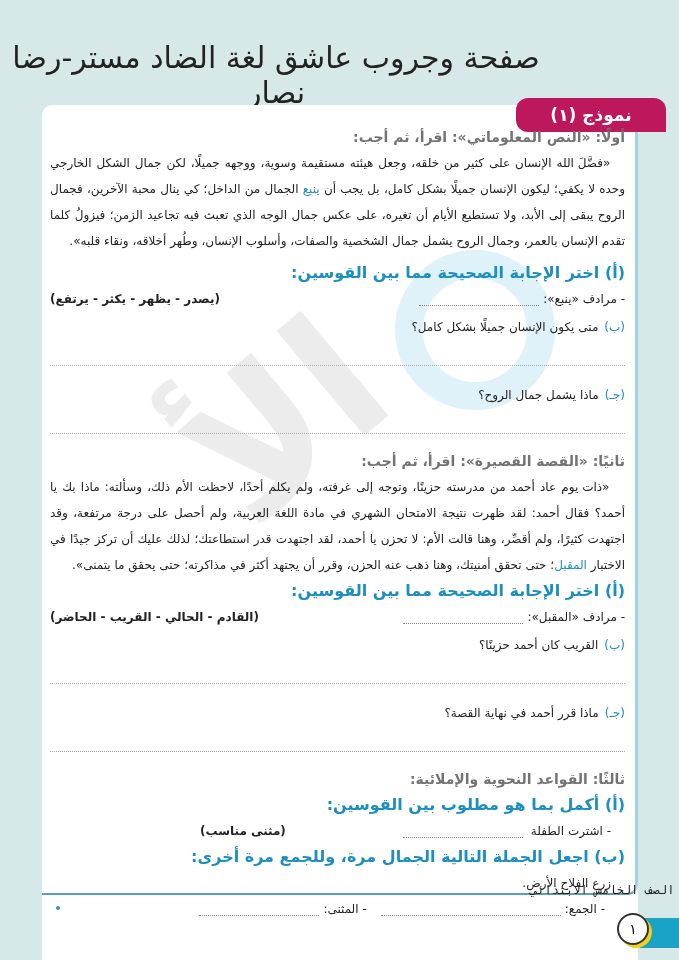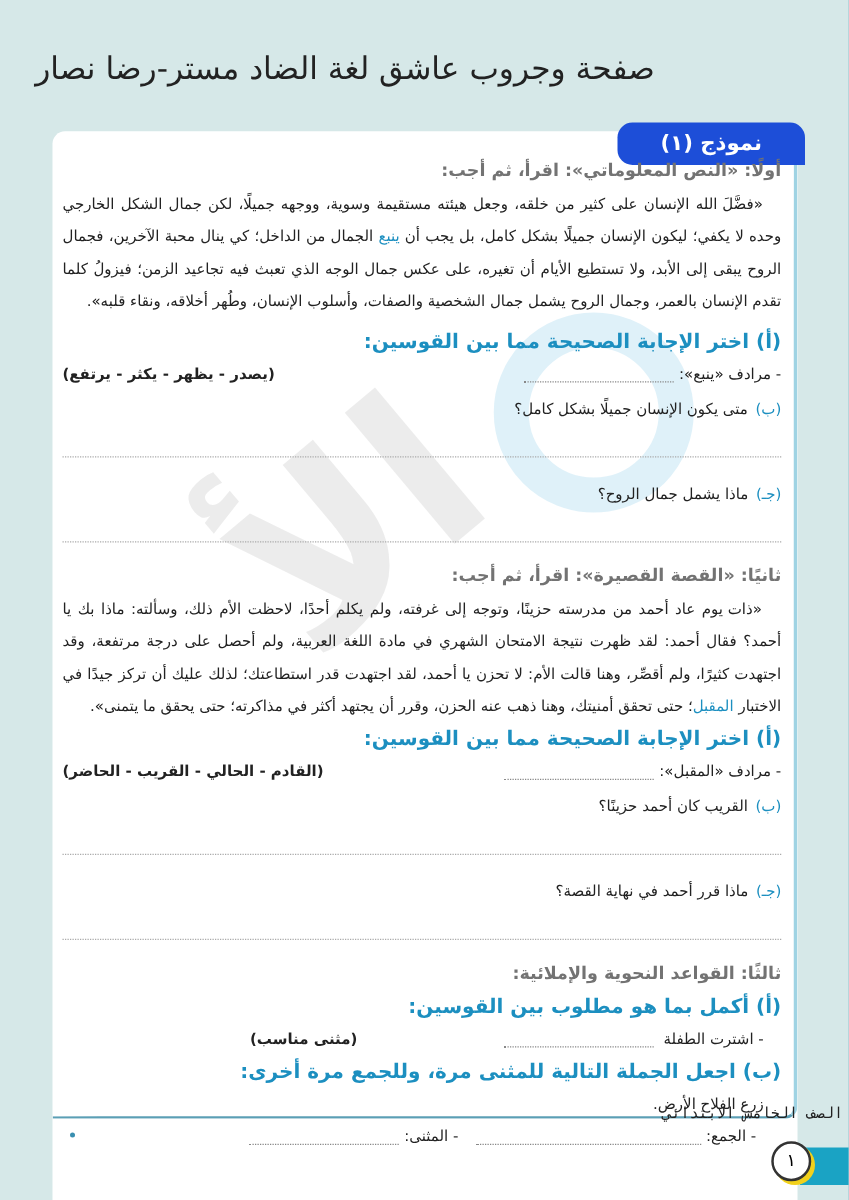--- a/index.html
+++ b/index.html
@@ -5,42 +5,42 @@
   * { box-sizing: border-box; margin: 0; padding: 0; }
   html, body { width: 679px; height: 960px; overflow: hidden; }
   body {
     background: #d6e8e8;
     font-family: "DejaVu Sans", sans-serif;
     position: relative;
     direction: rtl;
   }
   .page-title {
     position: absolute; top: 40px; left: 0; width: 552px;
-    text-align: center; font-size: 25px; color: #222;
+    text-align: center; font-size: 30px; color: #222;
     font-family: "DejaVu Sans", sans-serif; font-weight: normal;
   }
   .sheet {
     position: absolute; left: 42px; top: 105px; width: 596px; height: 855px;
     background: #ffffff;
     border-radius: 10px 0 0 0;
   }
   .frame {
     position: absolute; left: 42px; top: 105px; width: 596px; height: 790px;
     border-right: 3px solid #9fd3e3;
     border-bottom: 2px solid #5b9fb5;
     border-radius: 0 0 10px 0;
     pointer-events: none;
   }
   .frame-dot {
     position: absolute; left: 56px; top: 906px; width: 4px; height: 4px;
     background: #3a8fb0; border-radius: 50%;
   }
   .model-tab {
-    position: absolute; top: 98px; left: 494px; width: 150px; height: 34px;
-    background: #1d4ed8; border-radius: 12px 12px 0 12px;
+    position: absolute; top: 98px; left: 516px; width: 150px; height: 34px;
+    background: #be185d; border-radius: 12px 12px 0 12px;
     color: #fff; font-weight: bold; font-size: 17px;
     display: flex; align-items: center; justify-content: center;
   }
   .content {
     position: absolute; left: 50px; top: 120px; width: 575px;
     font-size: 12px; color: #222; line-height: 26px;
   }
   .h-red { color: #737373; font-weight: bold; font-size: 14px; margin-top: 4px; }
   .h-blue { color: #1c8fc0; font-weight: bold; font-size: 16px; }
   .para { text-align: justify; text-align-last: right; font-size: 12px; line-height: 26px; }
@@ -125,21 +125,21 @@
       <span>ماذا قرر أحمد في نهاية القصة؟</span>
     </div>
   <div class="answer-line"></div>
 
   <div class="h-red">ثالثًا: القواعد النحوية والإملائية:</div>
   <div class="h-blue">(أ) أكمل بما هو مطلوب بين القوسين:</div>
   <div class="row">
     <span style="margin-right:14px"><span>- اشترت الطفلة</span> <span class="dots"></span></span>
     <span class="left" style="margin-left:150px">(مثنى مناسب)</span>
   </div>
-  <div class="h-blue">(ب) اجعل الجملة التالية للمثنى مرة، وللجمع مرة أخرى:</div>
+  <div class="h-blue">(ب) اجعل الجملة التالية الجمال مرة، وللجمع مرة أخرى:</div>
   <div style="margin-right:14px">زرع الفلاح الأرض.</div>
   <div class="row" style="justify-content:flex-start">
     <span style="margin-right:20px"><span>- الجمع:</span><span class="dots" style="width:180px"></span></span>
     <span style="margin-right:14px; width:260px"><span>- المثنى:</span><span class="dots"></span></span>
   </div>
 </div>
 
 <div class="footer-band"></div>
 <div class="page-badge">١</div>
 <div class="grade">الصف الخامس الابتدائي</div>

